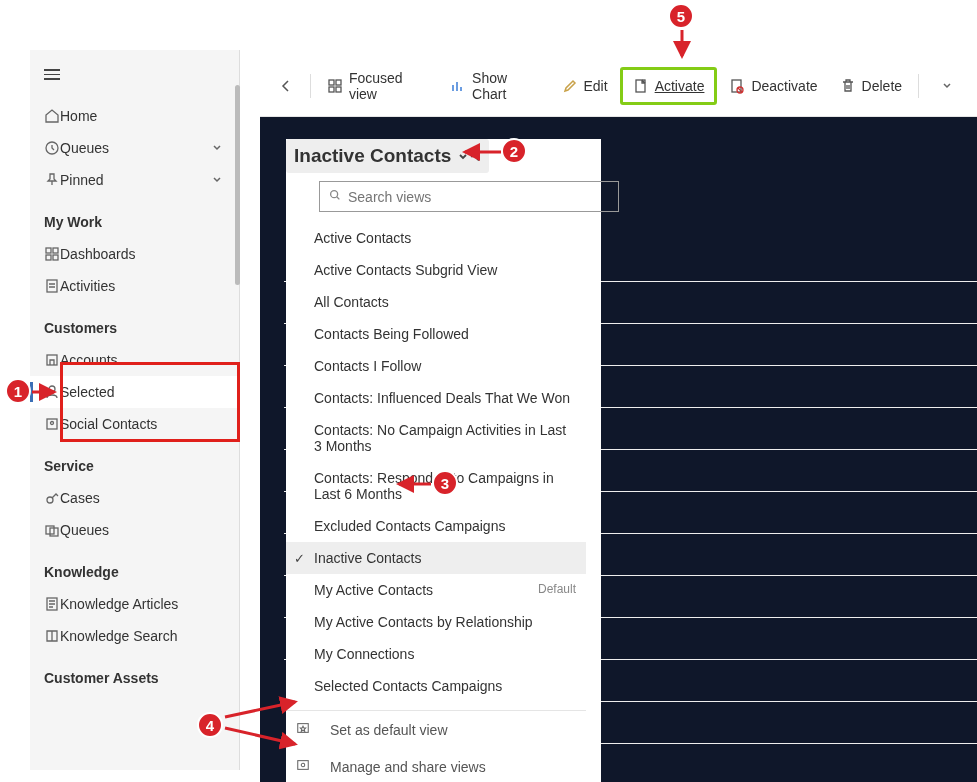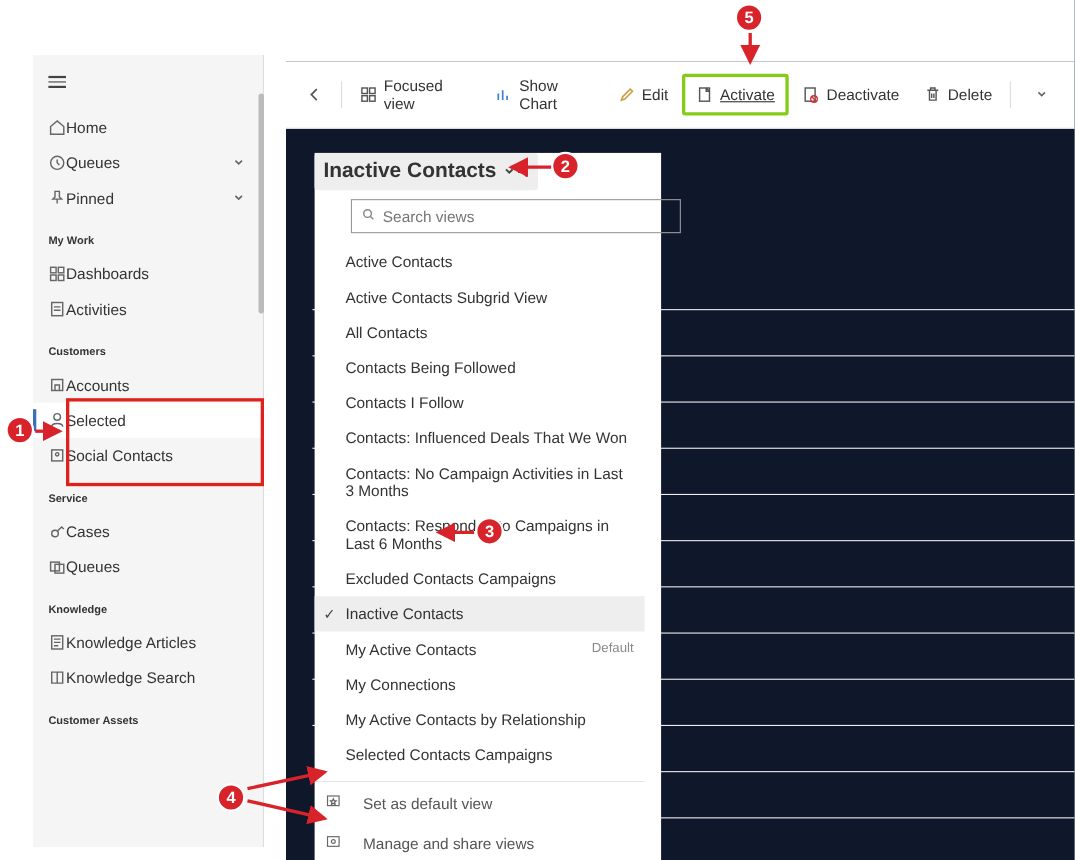--- a/index.html
+++ b/index.html
@@ -8,21 +8,21 @@
 .sidebar-scroll { position: absolute; top: 85px; left: 235px; width: 5px; height: 200px; background: #bbb; border-radius: 3px; }
 .hamburger { padding: 6px 14px 14px 14px; }
 .hamburger-icon { display: inline-block; }
 .hamburger-icon span { display: block; width: 16px; height: 1.5px; background: #444; margin: 3px 0; }
 .nav-item { display: flex; align-items: center; padding: 8px 14px; cursor: pointer; position: relative; }
 .nav-item.active { background: #fff; }
 .nav-item.active::before { content: ""; position: absolute; left: 0; top: 6px; bottom: 6px; width: 3px; background: #3b6fb6; }
 .nav-icon { width: 16px; height: 16px; display: flex; align-items: center; justify-content: center; color: #666; flex: none; }
 .nav-label { flex: 1; }
 .chev { width: 14px; color: #666; }
-.section-header { font-weight: 600; padding: 18px 14px 8px 14px; font-size: 10px; color: #333; }
+.section-header { font-weight: 600; padding: 18px 14px 8px 14px; font-size: 14px; color: #333; }
 .accounts-contacts-box { position: absolute; top: 362px; left: 60px; width: 180px; height: 80px; border: 3px solid #e0201b; pointer-events: none; }
 
 .main { position: absolute; top: 56px; left: 260px; right: 0; bottom: 0; background: #0f172a; }
 .toolbar { display: flex; align-items: center; border-bottom: 1px solid #e5e5e5; padding: 6px 8px; gap: 2px; background: #fff; }
 .tb-btn { display: flex; align-items: center; gap: 6px; padding: 8px 10px; cursor: pointer; font-size: 14px; color: #333; border-radius: 3px; }
 .tb-divider { width: 1px; height: 24px; background: #ddd; margin: 0 4px; }
 .tb-icon { width: 16px; height: 16px; display: flex; align-items: center; justify-content: center; }
 .activate-box { border: 3px solid #84cc16; text-decoration: underline; }
 .tb-more { font-size: 11px; color: #666; padding: 0 6px;}
 
@@ -291,22 +291,22 @@
       <div class="view-item"><span>Active Contacts Subgrid View</span></div>
       <div class="view-item"><span>All Contacts</span></div>
       <div class="view-item"><span>Contacts Being Followed</span></div>
       <div class="view-item"><span>Contacts I Follow</span></div>
       <div class="view-item"><span>Contacts: Influenced Deals That We Won</span></div>
       <div class="view-item"><span>Contacts: No Campaign Activities in Last 3 Months</span></div>
       <div class="view-item"><span>Contacts: Responded to Campaigns in Last 6 Months</span></div>
       <div class="view-item"><span>Excluded Contacts Campaigns</span></div>
       <div class="view-item selected"><span class="check">✓</span><span>Inactive Contacts</span></div>
       <div class="view-item"><span>My Active Contacts</span><span class="def">Default</span></div>
+      <div class="view-item"><span>My Active Contacts by Relationship</span></div>
       <div class="view-item"><span>My Connections</span></div>
-      <div class="view-item"><span>My Active Contacts by Relationship</span></div>
       <div class="view-item"><span>Selected Contacts Campaigns</span></div>
     </div>
     <div class="view-footer">
       <div class="vf-item">
         <span><svg width="14" height="14" viewBox="0 0 16 16" fill="none" stroke="#666" stroke-width="1.2">
                 <rect x="2" y="3" width="12" height="10"></rect>
                 <path d="M8 6 L9 8 L11 8 L9.5 9.5 L10 12 L8 10.5 L6 12 L6.5 9.5 L5 8 L7 8 Z"></path>
               </svg></span>
         <span>Set as default view</span>
       </div>

